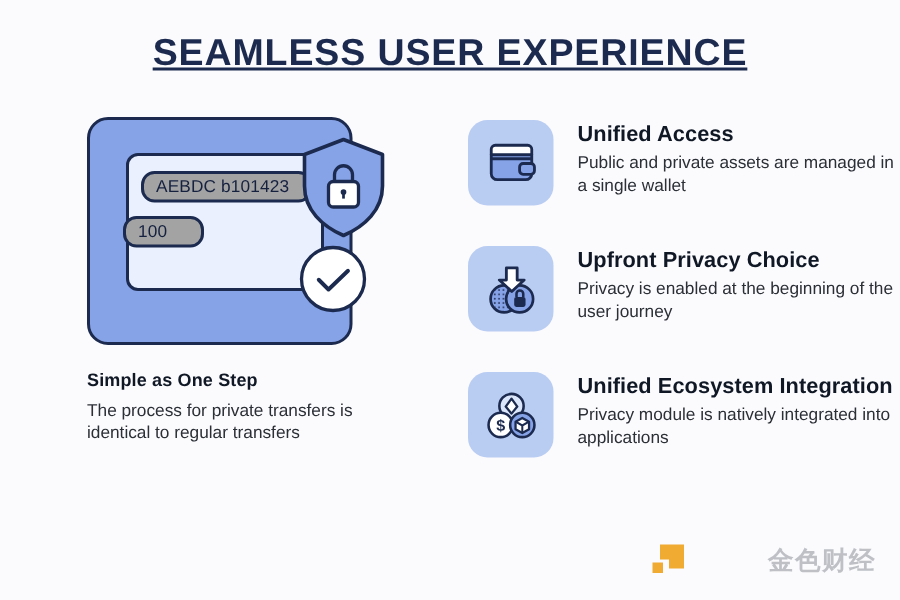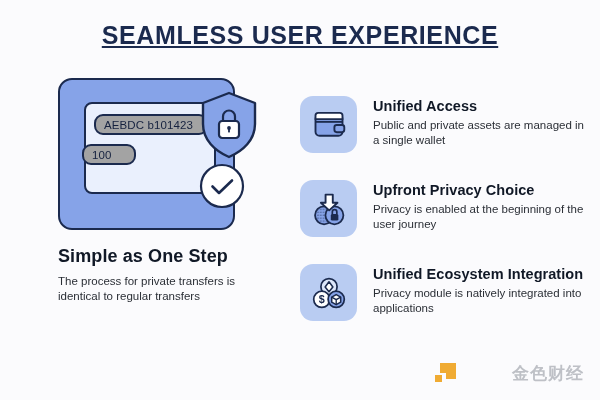--- a/index.html
+++ b/index.html
@@ -101,40 +101,39 @@
   .check-circle {
     position: absolute;
     left: 141px;
     top: 85px;
     width: 46px;
     height: 46px;
   }
 
   .left-heading {
     margin-top: 16px;
-    font-size: 18px;
+    font-size: 12px;
     font-weight: bold;
     color: #101826;
     letter-spacing: 0.1px;
   }
   .left-body {
     margin-top: 7px;
     font-size: 11.5px;
     line-height: 15px;
     color: #2b2f36;
     max-width: 215px;
   }
 
   
   .right-col {
     position: absolute;
-    left: 300px;
+    left: 312px;
     top: 80px;
     width: 285px;
-    margin-top: 16px;
   }
   .feature {
     display: flex;
     align-items: flex-start;
     margin-bottom: 27px;
   }
   .feature-icon-tile {
     flex: 0 0 auto;
     width: 57px;
     height: 57px;

